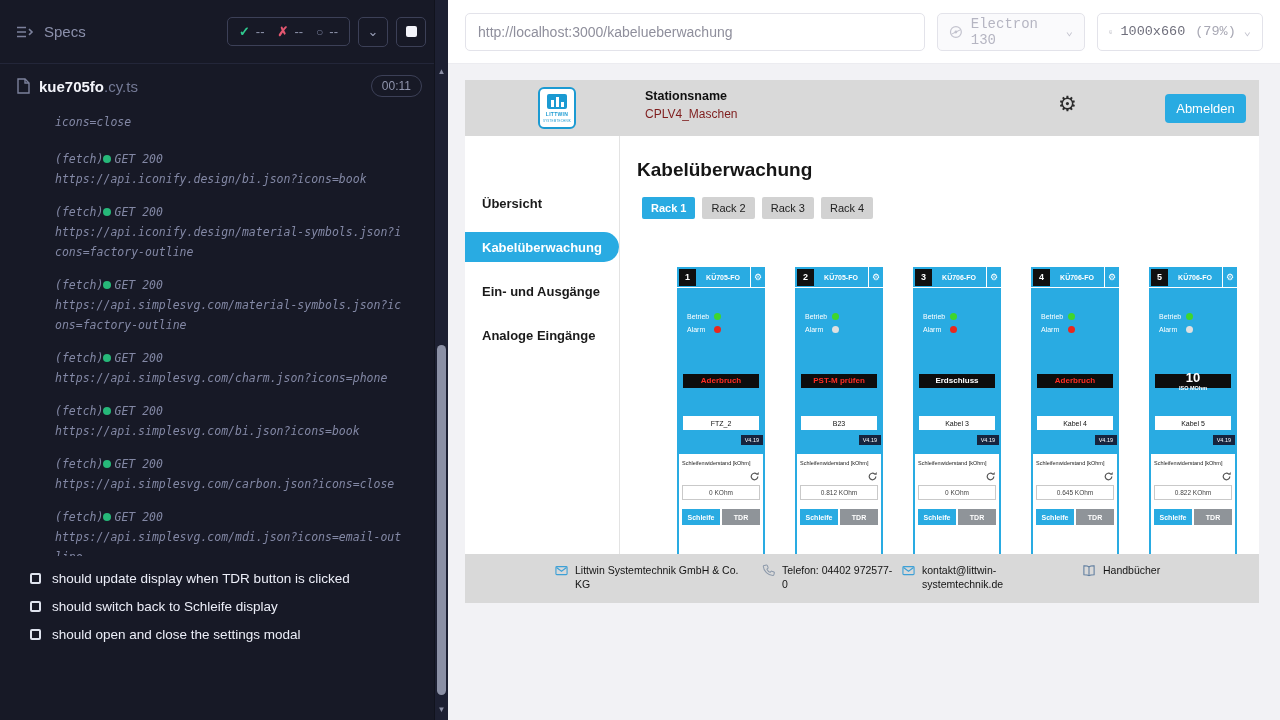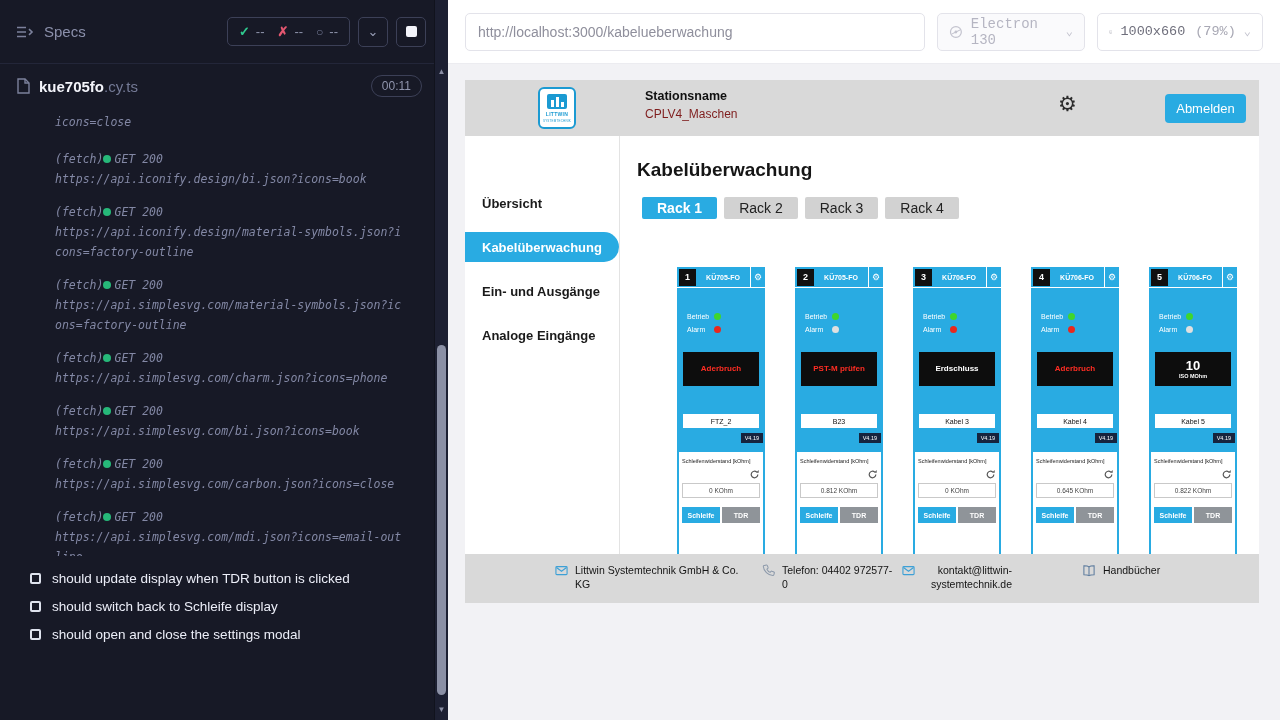--- a/index.html
+++ b/index.html
@@ -68,34 +68,34 @@
   .logout-btn { position:absolute; left:700px; top:14px; width:81px; height:29px; background:#29abe2; color:#fff; border:none; border-radius:4px; font-size:13px; cursor:pointer; font-family:"Liberation Sans",sans-serif; }
 
   
   .app-body { display:flex; height:467px; }
   .sidebar { width:155px; flex:none; border-right:1px solid #e3e3e3; padding-top:52px; }
   .nav-item { height:30px; display:flex; align-items:center; padding-left:17px; font-size:13px; font-weight:bold; color:#1a1a1a; margin-bottom:14px; cursor:pointer; }
   .nav-item.active { background:#29abe2; color:#fff; border-radius:0 15px 15px 0; width:154px; }
   .content { flex:1; padding:23px 0 0 17px; }
   .page-title { font-size:19px; font-weight:bold; color:#151515; height:22px; }
   .tabs { display:flex; gap:7px; margin:16px 0 0 5px; }
-  .tab { height:22px; padding:0 15px; display:flex; align-items:center; font-size:14px; background:#d2d2d2; color:#222; border-radius:2px; cursor:pointer; border:none; font-family:"Liberation Sans",sans-serif; }
+  .tab { height:22px; padding:0 9px; display:flex; align-items:center; font-size:11px; background:#d2d2d2; color:#222; border-radius:2px; cursor:pointer; border:none; font-family:"Liberation Sans",sans-serif; }
   .tab.active { background:#29abe2; color:#fff; font-weight:bold; }
 
   .cards { display:flex; gap:30px; margin:48px 0 0 40px; }
   .card { width:88px; height:300px; background:#29abe2; flex:none; display:flex; flex-direction:column; }
   .card-top { height:21px; flex:none; display:flex; align-items:center; border-bottom:1px solid #fff; }
   .card-num { width:17px; height:17px; margin-left:2px; background:#101010; color:#fff; font-size:9px; font-weight:bold; display:flex; align-items:center; justify-content:center; }
   .card-model { flex:1; text-align:center; font-size:7px; font-weight:bold; color:#fff; }
   .card-gear { width:15px; align-self:stretch; border-left:1px solid #fff; color:#fff; font-size:9px; display:flex; align-items:center; justify-content:center; cursor:pointer; }
   .leds { margin:22px 0 0 10px; flex:none; }
   .led-row { display:flex; align-items:center; height:13px; }
   .led-label { font-size:7px; color:#fff; width:27px; }
   .led { width:7px; height:7px; border-radius:50%; background:#ccc; }
-  .status-box { margin:16px 6px 0; height:34px; flex:none; background:#0d0d0d; display:flex; flex-direction:column; align-items:center; justify-content:center; font-weight:bold; }
+  .status-box { margin:38px 6px 0; height:14px; flex:none; background:#0d0d0d; display:flex; flex-direction:column; align-items:center; justify-content:center; font-weight:bold; }
   .status-main { font-size:8px; line-height:1.1; }
   .status-sub { font-size:5.5px; color:#fff; }
   .name-field { margin:28px 6px 0; height:14px; flex:none; background:#fff; display:flex; align-items:center; justify-content:center; font-size:7px; color:#111; }
   .ver-row { height:15px; margin-top:2px; flex:none; display:flex; justify-content:flex-end; align-items:center; padding-right:2px; }
   .ver-chip { background:#16243e; color:#fff; font-size:5.5px; padding:2px 4px; }
   .meas { margin:7px 2px 0; background:#fff; flex:1; padding:6px 3px 8px; display:flex; flex-direction:column; }
   .meas-label { font-size:5.5px; color:#222; }
   .meas-refresh { align-self:flex-end; margin-top:5px; cursor:pointer; }
   .meas-value { margin-top:3px; height:15px; border:1px solid #c9c9c9; display:flex; align-items:center; justify-content:center; font-size:6.5px; color:#444; flex:none; }
   .card-btns { display:flex; gap:2px; margin-top:9px; }
@@ -103,21 +103,21 @@
   .cbtn.schleife { background:#29abe2; }
   .cbtn.tdr { background:#8f9499; }
 
   
   .app-footer { position:absolute; left:0; bottom:0; width:794px; height:49px; background:#d9d9d9; display:flex; align-items:flex-start; padding:9px 0 0 90px; font-size:10.5px; color:#141414; z-index:5; }
   .f-item { display:flex; gap:7px; align-items:flex-start; }
   .f-item svg { flex:none; margin-top:1px; }
   .f-text { line-height:14px; }
   .f1 { width:207px; } .f1 .f-text { max-width:170px; }
   .f2 { width:140px; } .f2 .f-text { max-width:116px; }
-  .f3 { width:180px; } .f3 .f-text { max-width:90px; overflow-wrap:break-word;text-align:right; }
+  .f3 { width:180px; } .f3 .f-text { max-width:90px; overflow-wrap:break-word; }
 </style>
 </head>
 <body>
 
 <div class="root">
 
   <aside class="cy-panel">
     <header class="cy-topbar">
       <svg width="18" height="14" viewBox="0 0 18 14">
         <path d="M1 2.5h9 M1 7h9 M1 11.5h9" stroke="#7c819c" stroke-width="1.6" fill="none"></path>

